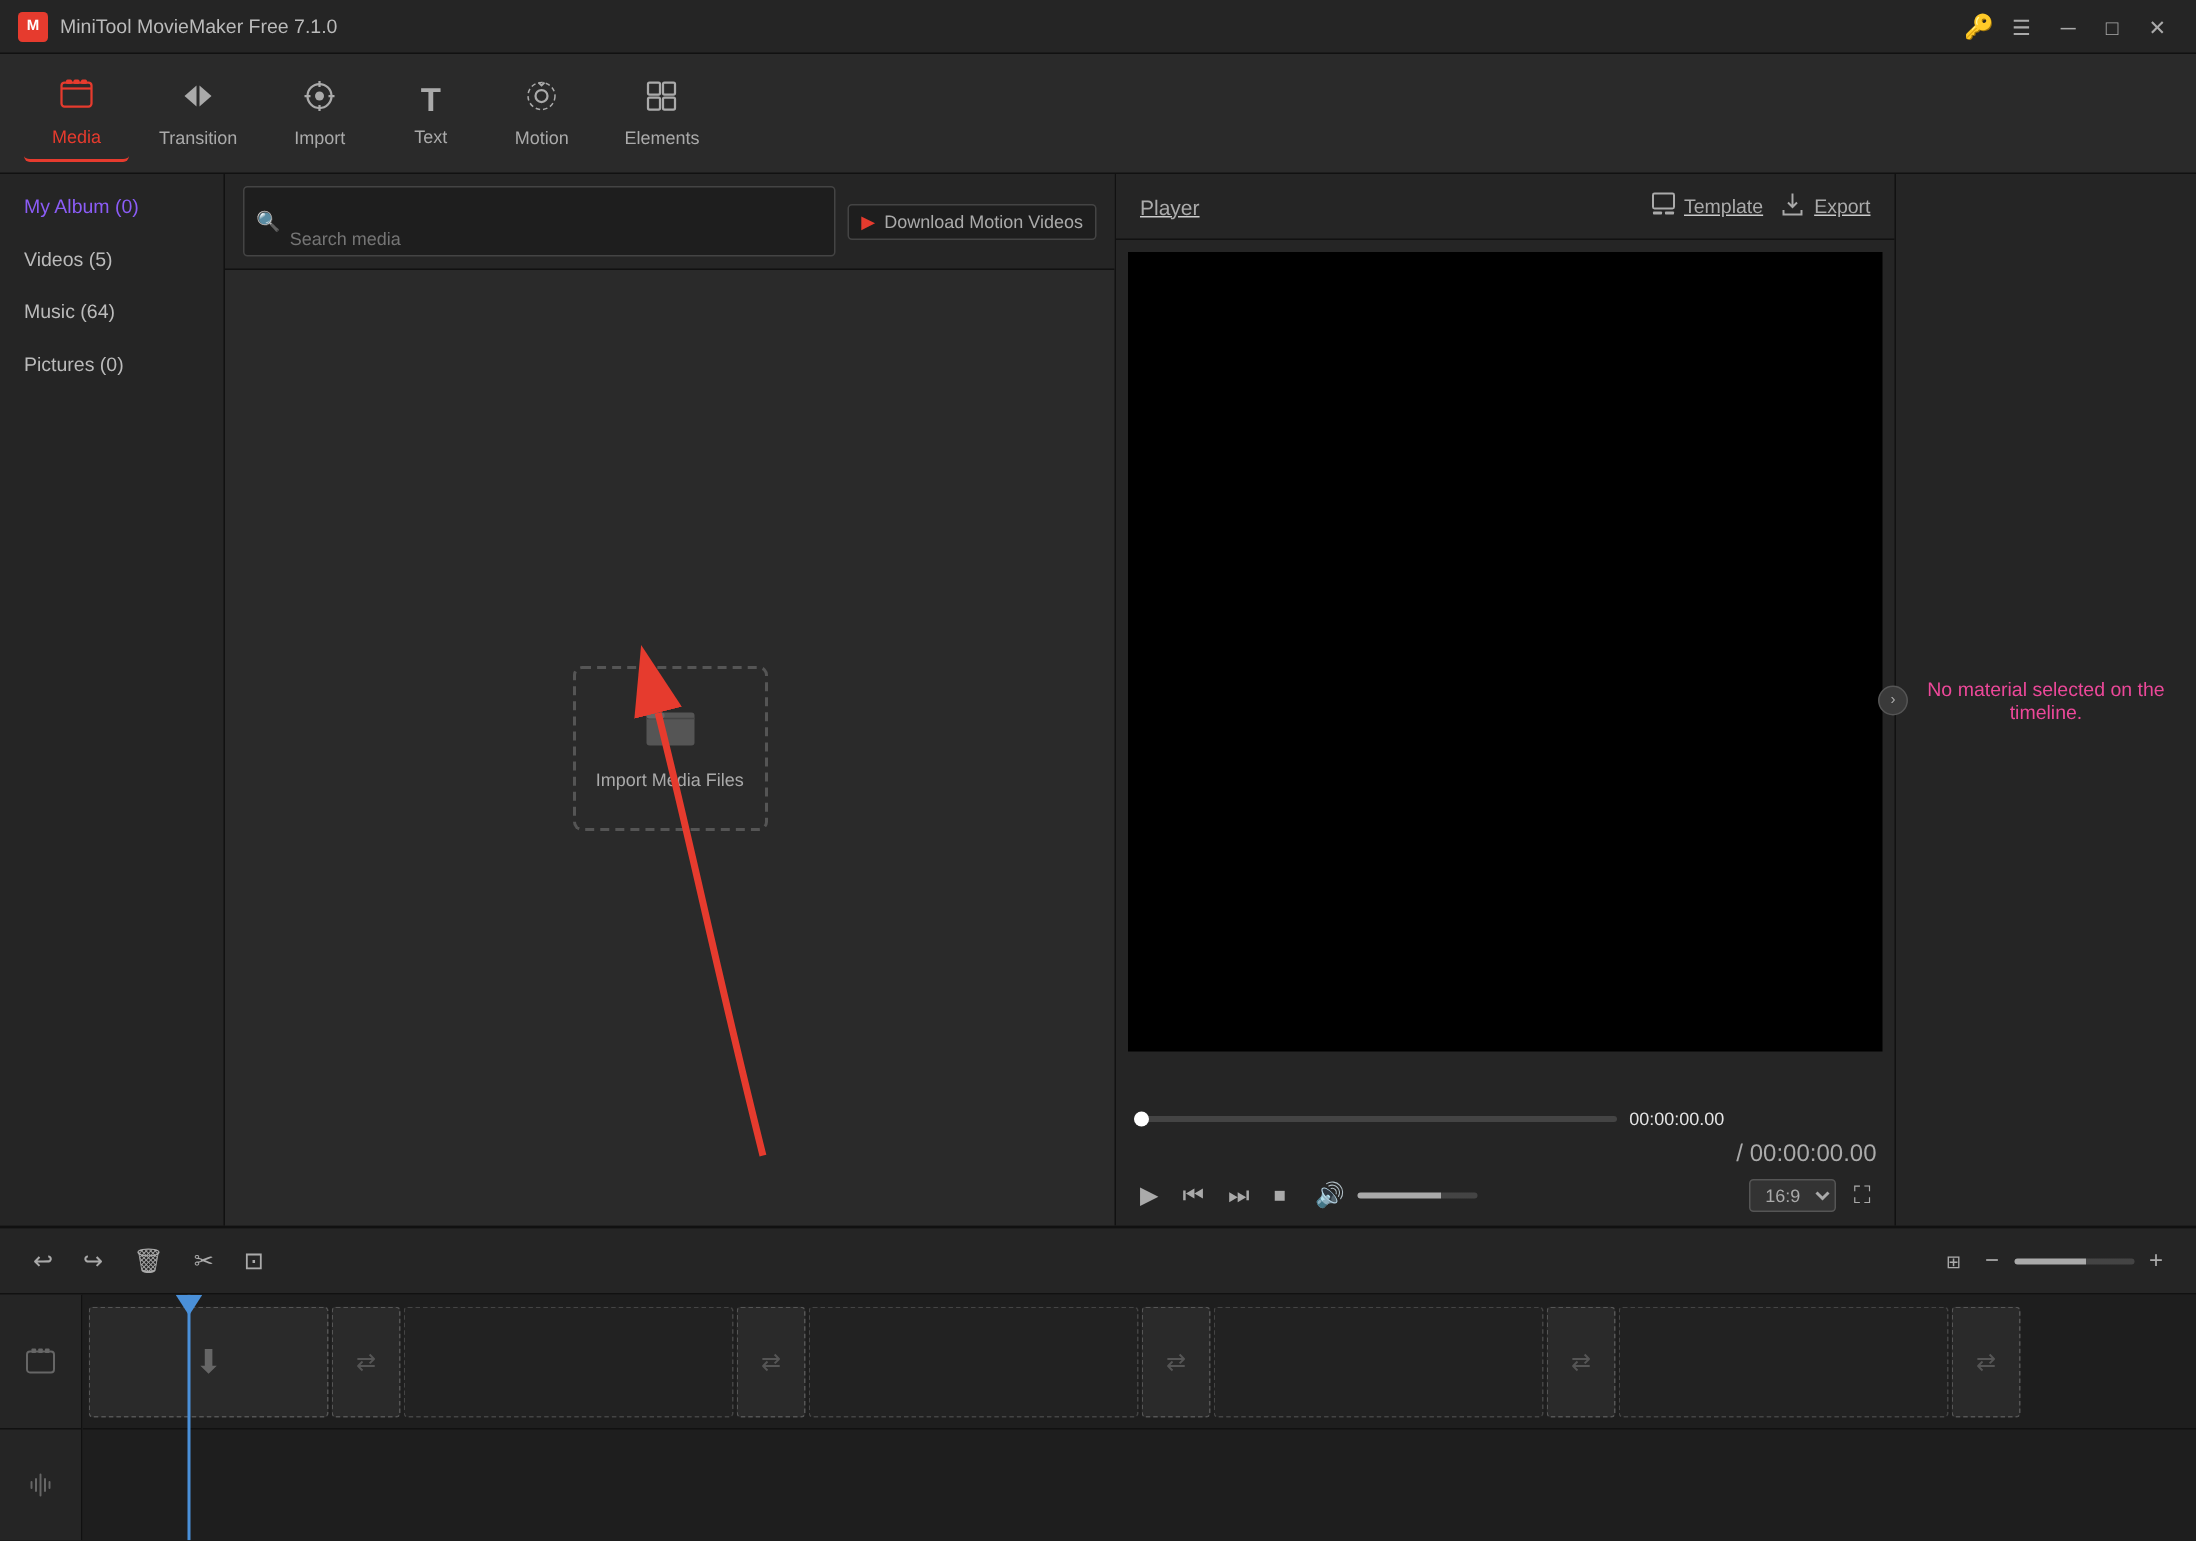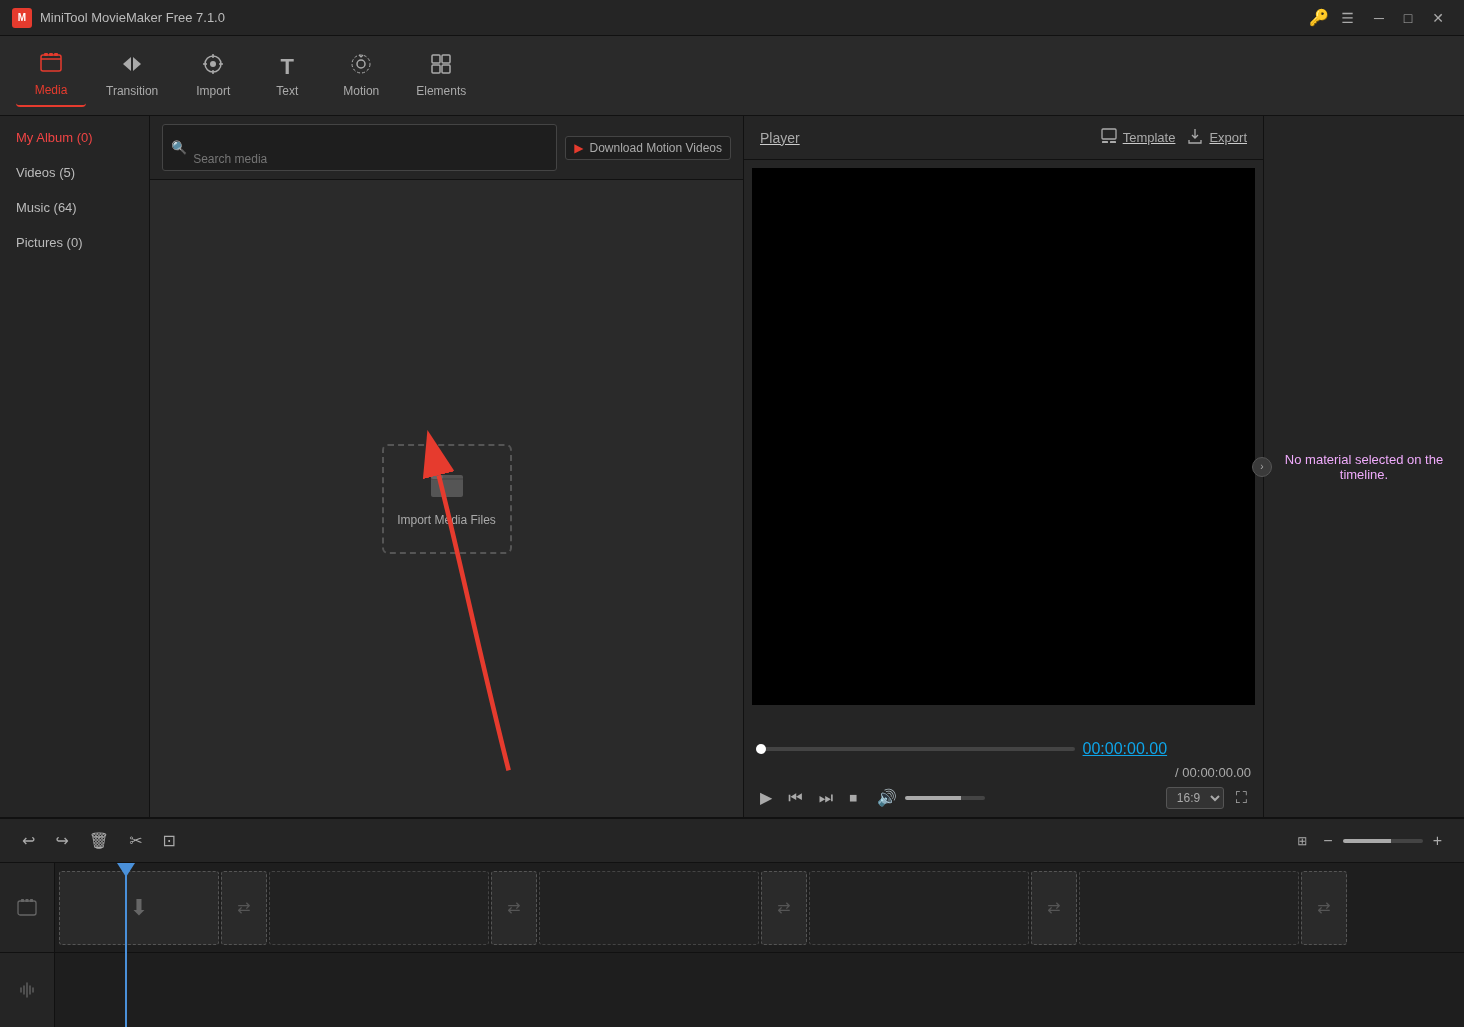--- a/index.html
+++ b/index.html
@@ -60,21 +60,21 @@
       background: #252525;
       border-right: 1px solid #111;
       padding-top: 4px;
     }
     .sidebar-item {
       padding: 10px 16px;
       cursor: pointer;
       color: #bbb;
       font-size: 13px;
     }
-    .sidebar-item.active { color: #ef4444; }
+    .sidebar-item.active { color: #8b5cf6; }
 
     
     #media-panel {
       flex: 1;
       background: #2a2a2a;
       border-right: 1px solid #111;
       display: flex;
       flex-direction: column;
     }
     #media-toolbar {
@@ -198,22 +198,22 @@
     }
     #progress-bar-thumb {
       width: 10px;
       height: 10px;
       background: #fff;
       border-radius: 50%;
       position: absolute;
       top: -3px;
       left: 0;
     }
-    #time-display { color: #0ea5e9; font-size: 16px; white-space: nowrap; text-decoration: underline; }
-    #time-total { color: #aaa; font-size: 13px; margin-top: 48px; }
+    #time-display { color: #e5e5e5; font-size: 12px; white-space: nowrap; }
+    #time-total { color: #aaa; font-size: 16px; margin-top: 48px; }
     #control-btns {
       display: flex;
       align-items: center;
       gap: 8px;
     }
     .ctrl-btn {
       background: none;
       border: none;
       color: #aaa;
       cursor: pointer;
@@ -258,21 +258,21 @@
       border-radius: 50%;
       width: 20px;
       height: 20px;
       display: flex;
       align-items: center;
       justify-content: center;
       cursor: pointer;
       color: #aaa;
       font-size: 10px;
     }
-    #no-material { color: #f0abfc; font-size: 13px; text-align: center; padding: 16px; }
+    #no-material { color: #ec4899; font-size: 13px; text-align: center; padding: 16px; }
 
     
     #timeline {
       height: 210px;
       background: #1e1e1e;
       border-top: 2px solid #111;
       display: flex;
       flex-direction: column;
     }
     #timeline-toolbar {

